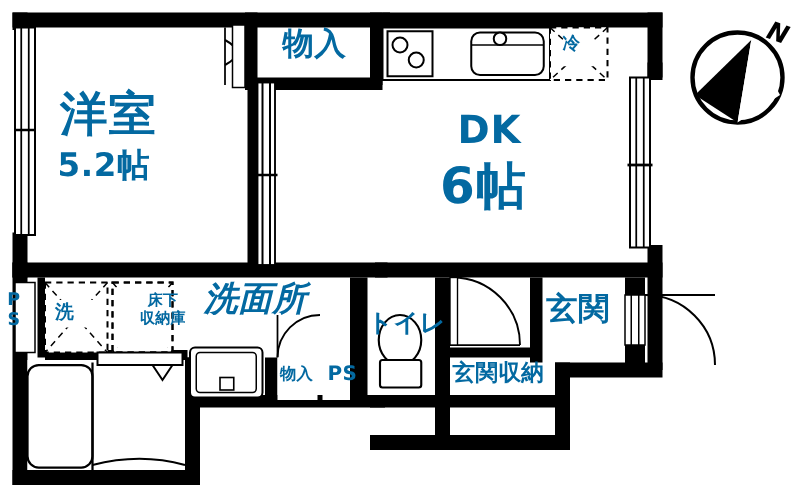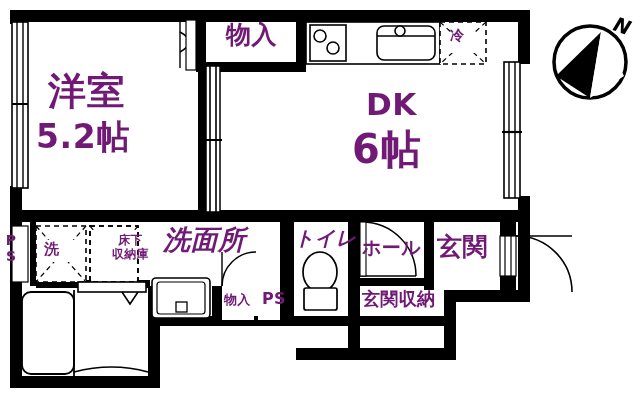--- a/index.html
+++ b/index.html
@@ -19,35 +19,35 @@
     height: 400px;
     background: #ffffff;
   }
   svg#plan {
     position: absolute;
     left: 0;
     top: 0;
   }
   .room-label {
     position: absolute;
-    color: #701a75;
+    color: #0369a1;
     font-weight: 700;
     line-height: 1.05;
     text-align: center;
     white-space: nowrap;
     letter-spacing: 0.02em;
   }
   .lbl-washitsu { left: 48px;  top: 72px;  font-size: 38px; }
-  .lbl-washitsu2{ left: 36px;  top: 120px; font-size: 33px; }
+  .lbl-washitsu2{ left: 46px;  top: 120px; font-size: 26px; }
   .lbl-dk       { left: 366px; top: 88px;  font-size: 31px; }
   .lbl-dk2      { left: 352px; top: 128px; font-size: 40px; }
   .lbl-monoire  { left: 226px; top: 22px;  font-size: 25px; }
   .lbl-senmen   { left: 163px; top: 226px; font-size: 27px; font-style: italic; }
   .lbl-yokushitsu{left: 76px;  top: 328px; font-size: 26px; }
-  .lbl-toilet   { left: 294px; top: 228px; font-size: 20px; font-style: italic; }
+  .lbl-toilet   { left: 294px; top: 248px; font-size: 20px; }
   .lbl-hall     { left: 362px; top: 238px; font-size: 19px; }
   .lbl-genkan   { left: 437px; top: 234px; font-size: 25px; }
   .lbl-genkanshuno { left: 362px; top: 290px; font-size: 18px; }
   .lbl-monoire2 { left: 224px; top: 293px; font-size: 13px; }
   .lbl-ps2      { left: 262px; top: 291px; font-size: 16px; font-weight:700; }
   .lbl-sen      { left: 44px;  top: 242px; font-size: 15px; }
   .lbl-yukashita{ left: 112px;  top: 234px; font-size: 12px; line-height: 1.15; }
   .lbl-rei      { left: 450px; top: 28px;  font-size: 14px; }
   .lbl-ps-left  {
     left: 4px; top: 232px; font-size: 14px; font-weight: 700;
@@ -264,21 +264,20 @@
   <div class="room-label lbl-dk">DK</div>
   <div class="room-label lbl-dk2">6帖</div>
 
   <div class="room-label lbl-monoire">物入</div>
 
   <div class="room-label lbl-senmen">洗面所</div>
 
 
   <div class="room-label lbl-toilet">トイレ</div>
 
-  <div class="room-label lbl-hall">ホール</div>
 
   <div class="room-label lbl-genkan">玄関</div>
 
   <div class="room-label lbl-genkanshuno">玄関収納</div>
 
   <div class="room-label lbl-monoire2">物入</div>
 
   <div class="room-label lbl-ps2">PS</div>
 
   <div class="room-label lbl-sen">洗</div>

